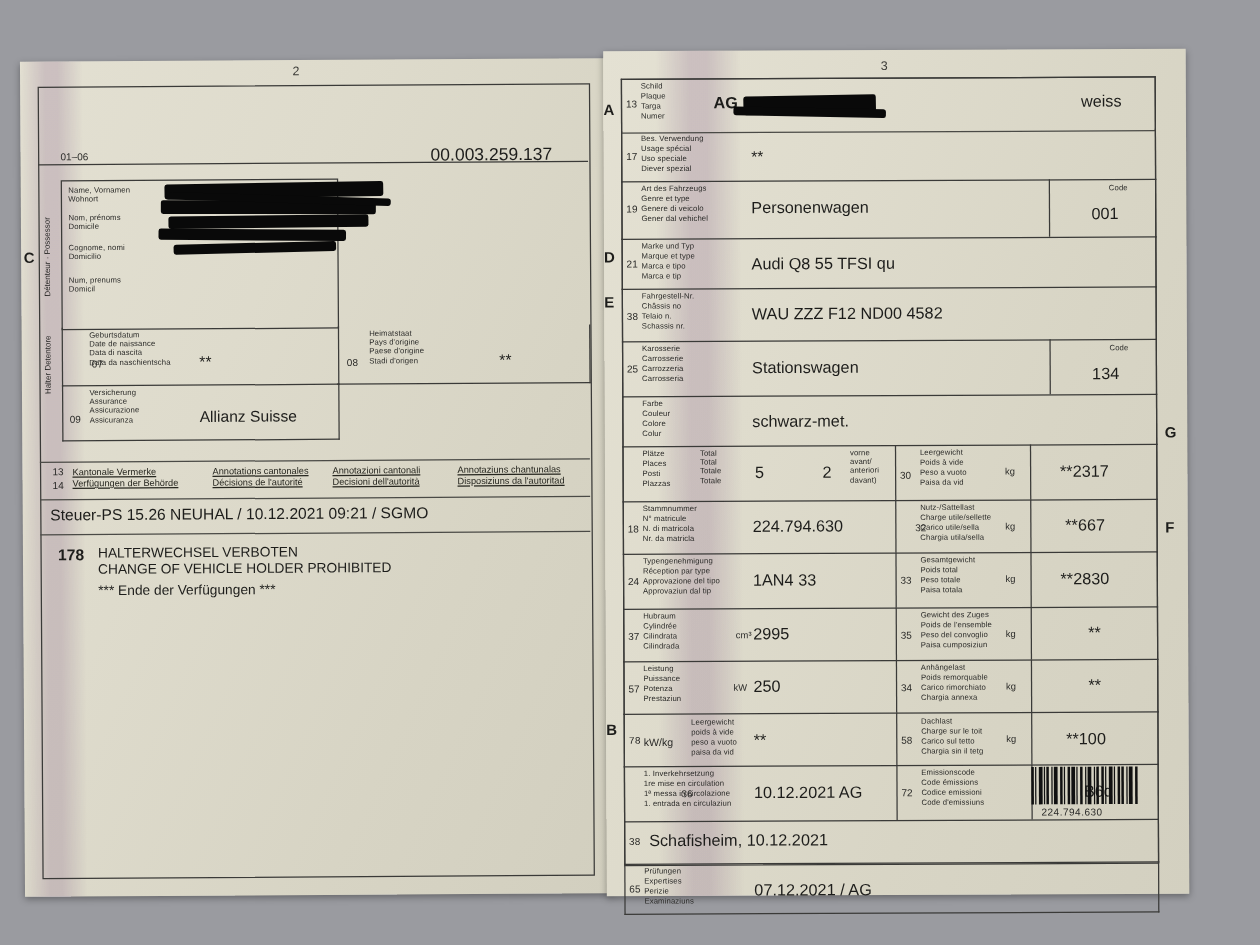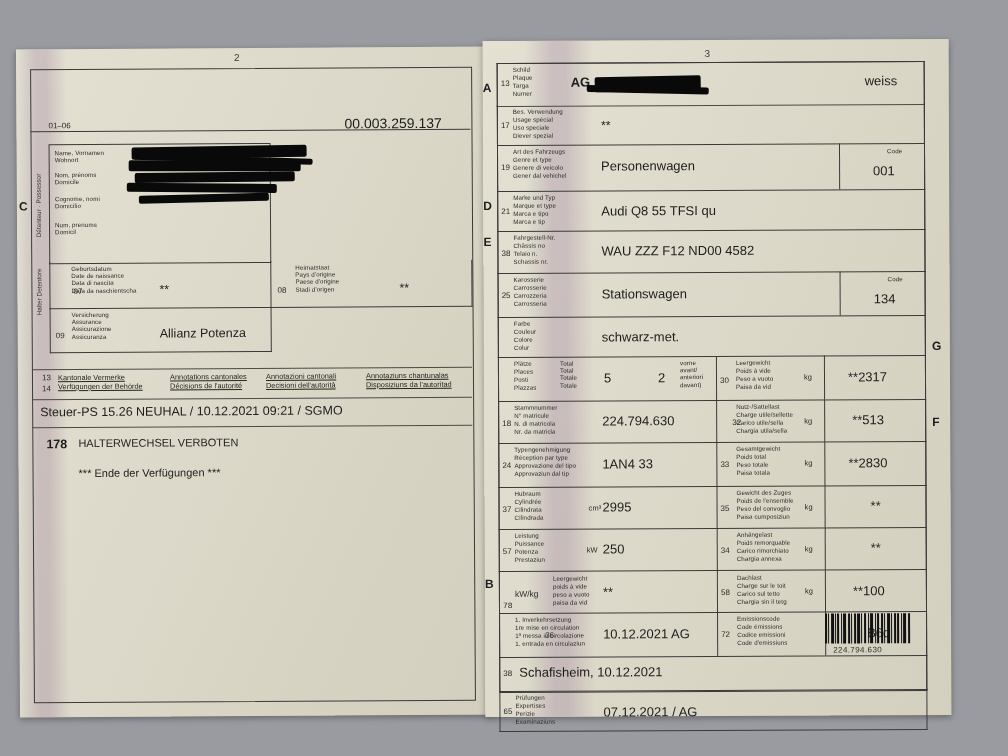--- a/index.html
+++ b/index.html
@@ -135,21 +135,21 @@
 Paese d'origine
 Stadi d'origen</div>
     <div class="val" style="left:382px;top:234px;">**</div>
 
     <div class="inner" style="left:32px;top:259px;width:220px;height:44px;border-top:none;"></div>
     <div class="num" style="left:38px;top:282px;">09</div>
     <div class="lbl" style="left:54px;top:262px;width:80px;white-space:pre-line;">Versicherung
 Assurance
 Assicurazione
 Assicuranza</div>
-    <div class="val" style="left:142px;top:278px;">Allianz Potenza</div>
+    <div class="val" style="left:142px;top:278px;">Allianz Suisse</div>
 
     <div class="inner" style="left:14px;top:320px;width:440px;height:0;border:none;border-top:1px solid #4a4a46;"></div>
     <div class="num" style="left:24px;top:324px;">13</div>
     <div class="num" style="left:24px;top:335px;">14</div>
     <div class="u-lbl" style="left:40px;top:324px;width:120px;white-space:pre-line;">Kantonale Vermerke
 Verfügungen der Behörde</div>
     <div class="u-lbl" style="left:152px;top:324px;width:108px;white-space:pre-line;">Annotations cantonales
 Décisions de l'autorité</div>
     <div class="u-lbl" style="left:248px;top:324px;width:112px;white-space:pre-line;">Annotazioni cantonali
 Decisioni dell'autorità</div>
@@ -157,20 +157,21 @@
 Disposiziuns da l'autoritad</div>
 
     <div class="inner" style="left:14px;top:350px;width:440px;height:0;border:none;border-top:1px solid #4a4a46;"></div>
 
     <div class="val" style="left:22px;top:356px;">Steuer-PS  15.26  NEUHAL / 10.12.2021 09:21 / SGMO</div>
 
     <div class="inner" style="left:14px;top:378px;width:440px;height:0;border:none;border-top:1px solid #4a4a46;"></div>
 
     <div class="val bold" style="left:28px;top:388px;font-size:12.5px;">178</div>
     <div class="note" style="left:60px;top:388px;">HALTERWECHSEL VERBOTEN</div>
+    <div class="note" style="left:60px;top:401px;">CHANGE OF VEHICLE HOLDER PROHIBITED</div>
     <div class="note" style="left:60px;top:418px;">*** Ende der Verfügungen ***</div>
   </div>
 
   <div class="paper" id="paper-right">
     <div class="tint" style="left:42px;top:0;width:68px;height:676px;"></div>
     <div class="topnum" style="left:222px;top:8px;">3</div>
 
     <div class="inner" style="left:14px;top:22px;width:426px;height:628px;"></div>
 
     <div class="side" style="left:0px;top:40px;">A</div>
@@ -277,21 +278,21 @@
     <div class="lbl" style="left:30px;top:371px;">N° matricule</div>
     <div class="lbl" style="left:30px;top:379px;">N. di matricola</div>
     <div class="lbl" style="left:30px;top:387px;">Nr. da matricla</div>
     <div class="val big" style="left:118px;top:373px;">224.794.630</div>
     <div class="num" style="left:236px;top:378px;margin-left:12px;">32</div>
     <div class="lbl" style="left:252px;top:363px;">Nutz-/Sattellast</div>
     <div class="lbl" style="left:252px;top:371px;">Charge utile/sellette</div>
     <div class="lbl" style="left:252px;top:379px;">Carico utile/sella</div>
     <div class="lbl" style="left:252px;top:387px;">Chargia utila/sella</div>
     <div class="lbl" style="left:320px;top:378px;font-size:7.5px;">kg</div>
-    <div class="val big" style="left:368px;top:373px;">**513</div>
+    <div class="val big" style="left:368px;top:373px;">**667</div>
 
     <div class="inner" style="left:14px;top:402px;width:426px;height:44px;border-top:none;"></div>
     <div class="inner" style="left:232px;top:402px;width:208px;height:44px;border-top:none;border-right:none;border-bottom:none;"></div>
     <div class="inner" style="left:340px;top:402px;width:100px;height:44px;border-top:none;border-right:none;border-bottom:none;"></div>
     <div class="num" style="left:18px;top:420px;">24</div>
     <div class="lbl" style="left:30px;top:405px;">Typengenehmigung</div>
     <div class="lbl" style="left:30px;top:413px;">Réception par type</div>
     <div class="lbl" style="left:30px;top:421px;">Approvazione del tipo</div>
     <div class="lbl" style="left:30px;top:429px;">Approvaziun dal tip</div>
     <div class="val big" style="left:118px;top:416px;">1AN4 33</div>
@@ -335,21 +336,21 @@
     <div class="lbl" style="left:252px;top:491px;">Anhängelast</div>
     <div class="lbl" style="left:252px;top:499px;">Poids remorquable</div>
     <div class="lbl" style="left:252px;top:507px;">Carico rimorchiato</div>
     <div class="lbl" style="left:252px;top:515px;">Chargia annexa</div>
     <div class="lbl" style="left:320px;top:506px;font-size:7.5px;">kg</div>
     <div class="val big" style="left:386px;top:501px;">**</div>
 
     <div class="inner" style="left:14px;top:530px;width:426px;height:42px;border-top:none;"></div>
     <div class="inner" style="left:232px;top:530px;width:208px;height:42px;border-top:none;border-right:none;border-bottom:none;"></div>
     <div class="inner" style="left:340px;top:530px;width:100px;height:42px;border-top:none;border-right:none;border-bottom:none;"></div>
-    <div class="num" style="left:18px;top:560px;font-family:Liberation Mono, monospace;">78</div>
+    <div class="num" style="left:18px;top:548px;font-family:Liberation Mono, monospace;">78</div>
     <div class="num" style="left:30px;top:548px;font-size:8.5px;">kW/kg</div>
     <div class="lbl" style="left:68px;top:534px;">Leergewicht</div>
     <div class="lbl" style="left:68px;top:542px;">poids à vide</div>
     <div class="lbl" style="left:68px;top:550px;">peso a vuoto</div>
     <div class="lbl" style="left:68px;top:558px;">paisa da vid</div>
     <div class="val big" style="left:118px;top:544px;">**</div>
     <div class="num" style="left:236px;top:548px;">58</div>
     <div class="lbl" style="left:252px;top:534px;">Dachlast</div>
     <div class="lbl" style="left:252px;top:542px;">Charge sur le toit</div>
     <div class="lbl" style="left:252px;top:550px;">Carico sul tetto</div>

